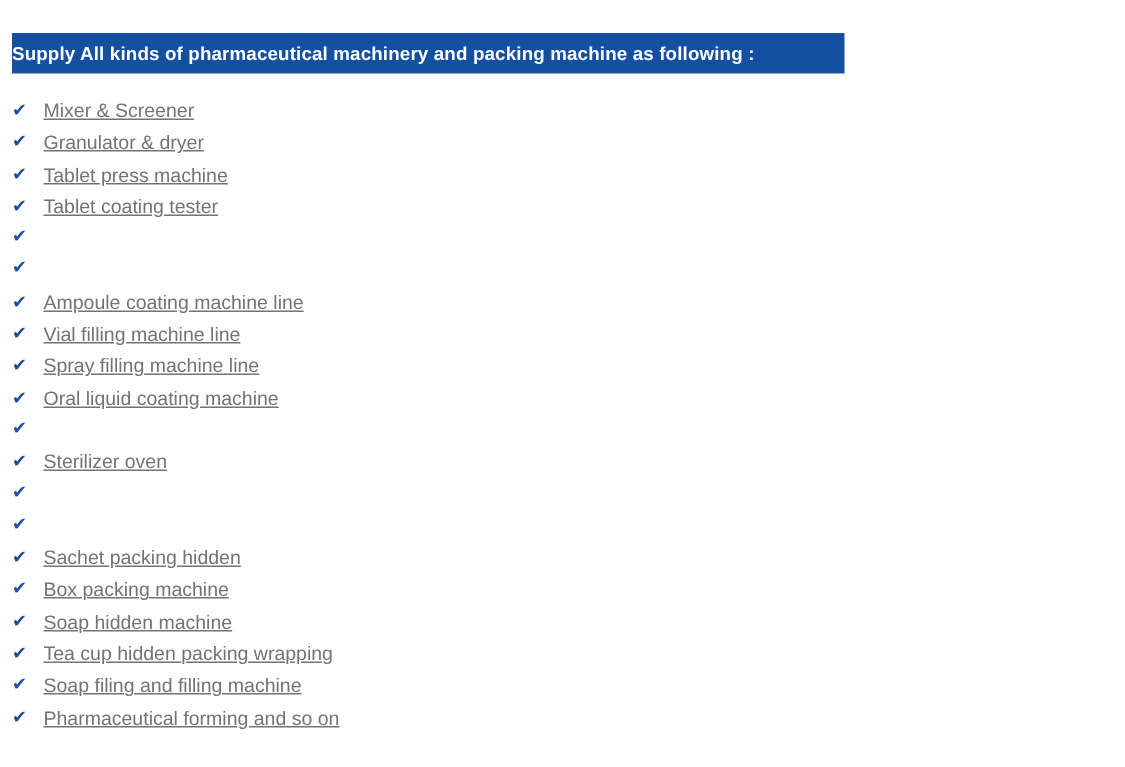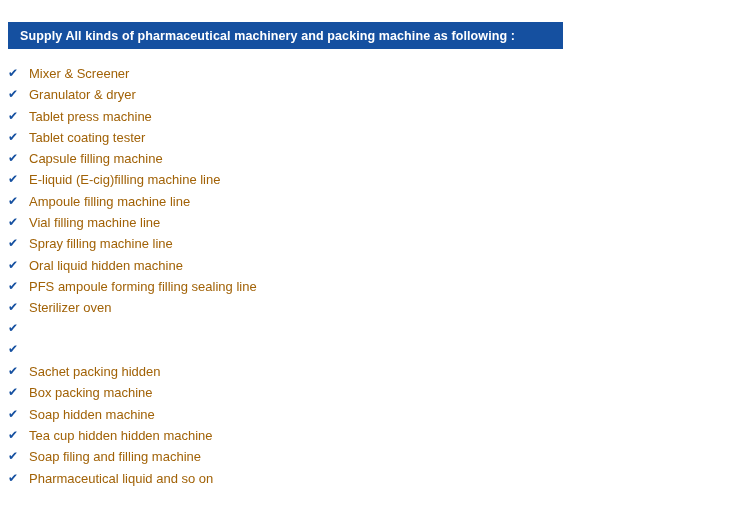--- a/index.html
+++ b/index.html
@@ -28,21 +28,20 @@
     height: 27px;
     background: #1550a0;
     display: flex;
     align-items: center;
   }
   .banner-text {
     color: #ffffff;
     font-size: 12.5px;
     font-weight: bold;
     letter-spacing: 0.1px;
-    padding-left: 12px;
     white-space: nowrap;
   }
   .list {
     position: absolute;
     left: 8px;
     top: 66px;
     width: 700px;
   }
   .list-item {
     display: flex;
@@ -54,23 +53,24 @@
     flex: 0 0 14px;
     color: #1550a0;
     font-size: 12px;
     line-height: 14px;
     text-align: left;
     position: relative;
     top: -1px;
   }
   .item-label {
     font-size: 13px;
-    color: #a16207;
+    color: #737373;
     padding-left: 7px;
     white-space: nowrap;
+    text-decoration: underline;
   }
 </style>
 </head>
 <body>
 
 <div class="page">
 
   <div class="banner">
     <span class="banner-text">Supply All kinds of pharmaceutical machinery and packing machine as following :</span>
   </div>
@@ -87,45 +87,42 @@
       <div class="list-item">
         <span class="check-icon" style="color: rgb(21, 80, 160);">✔</span>
         <span class="item-label">Tablet press machine</span>
       </div>
       <div class="list-item">
         <span class="check-icon" style="color: rgb(21, 80, 160);">✔</span>
         <span class="item-label">Tablet coating tester</span>
       </div>
       <div class="list-item">
         <span class="check-icon" style="color: rgb(21, 80, 160);">✔</span>
-        <span class="item-label">Capsule filling machine</span>
       </div>
       <div class="list-item">
         <span class="check-icon" style="color: rgb(21, 80, 160);">✔</span>
-        <span class="item-label">E-liquid (E-cig)filling machine line</span>
       </div>
       <div class="list-item">
         <span class="check-icon" style="color: rgb(21, 80, 160);">✔</span>
-        <span class="item-label">Ampoule filling machine line</span>
+        <span class="item-label">Ampoule coating machine line</span>
       </div>
       <div class="list-item">
         <span class="check-icon" style="color: rgb(21, 80, 160);">✔</span>
         <span class="item-label">Vial filling machine line</span>
       </div>
       <div class="list-item">
         <span class="check-icon" style="color: rgb(21, 80, 160);">✔</span>
         <span class="item-label">Spray filling machine line</span>
       </div>
       <div class="list-item">
         <span class="check-icon" style="color: rgb(21, 80, 160);">✔</span>
-        <span class="item-label">Oral liquid hidden machine</span>
+        <span class="item-label">Oral liquid coating machine</span>
       </div>
       <div class="list-item">
         <span class="check-icon" style="color: rgb(21, 80, 160);">✔</span>
-        <span class="item-label">PFS ampoule forming filling sealing line</span>
       </div>
       <div class="list-item">
         <span class="check-icon" style="color: rgb(21, 80, 160);">✔</span>
         <span class="item-label">Sterilizer oven</span>
       </div>
       <div class="list-item">
         <span class="check-icon" style="color: rgb(21, 80, 160);">✔</span>
       </div>
       <div class="list-item">
         <span class="check-icon" style="color: rgb(21, 80, 160);">✔</span>
@@ -137,25 +134,25 @@
       <div class="list-item">
         <span class="check-icon" style="color: rgb(21, 80, 160);">✔</span>
         <span class="item-label">Box packing machine</span>
       </div>
       <div class="list-item">
         <span class="check-icon" style="color: rgb(21, 80, 160);">✔</span>
         <span class="item-label">Soap hidden machine</span>
       </div>
       <div class="list-item">
         <span class="check-icon" style="color: rgb(21, 80, 160);">✔</span>
-        <span class="item-label">Tea cup hidden hidden machine</span>
+        <span class="item-label">Tea cup hidden packing wrapping</span>
       </div>
       <div class="list-item">
         <span class="check-icon" style="color: rgb(21, 80, 160);">✔</span>
         <span class="item-label">Soap filing and filling machine</span>
       </div>
       <div class="list-item">
         <span class="check-icon" style="color: rgb(21, 80, 160);">✔</span>
-        <span class="item-label">Pharmaceutical liquid and so on</span>
+        <span class="item-label">Pharmaceutical forming and so on</span>
       </div>
     </div>
 
 </div>
 
 </body></html>

